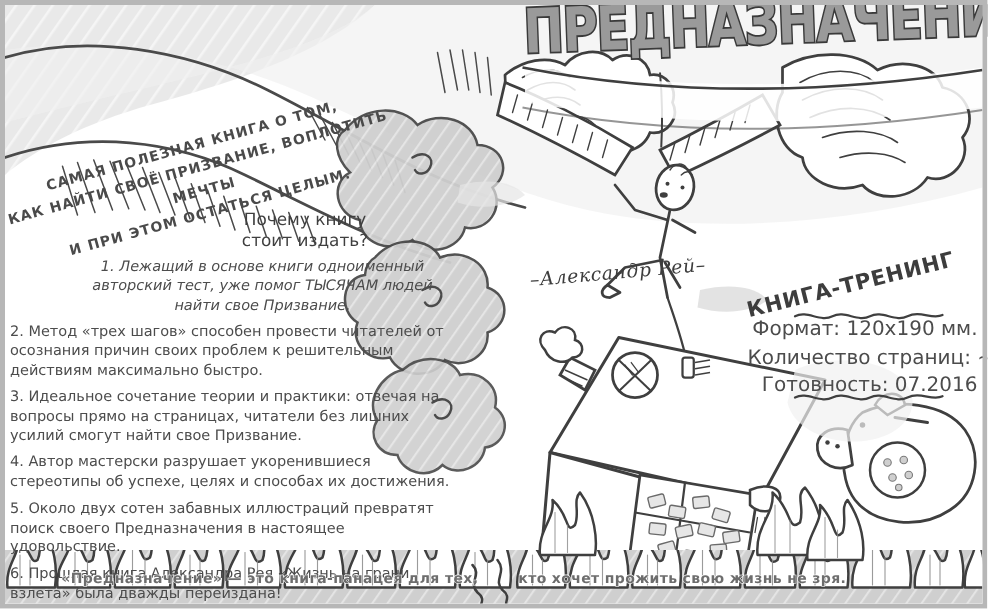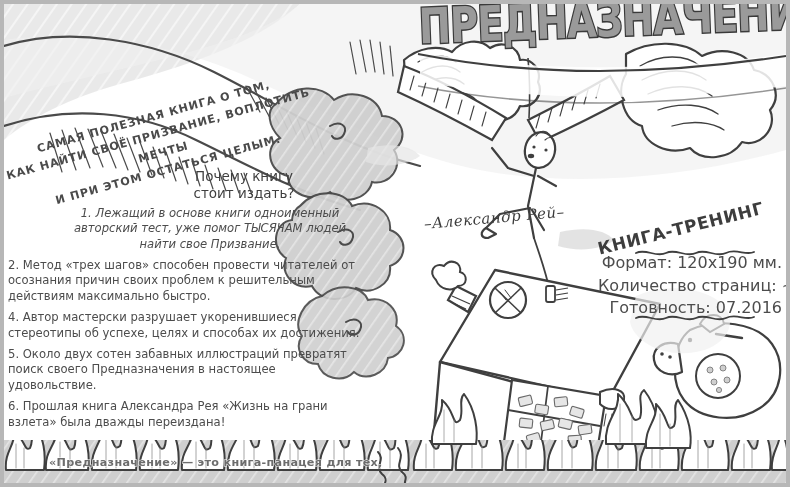--- a/index.html
+++ b/index.html
@@ -569,35 +569,37 @@
       <span class="l3">И ПРИ ЭТОМ ОСТАТЬСЯ ЦЕЛЫМ.</span>
     </div>
 
     <div class="reasons">
       <div class="reasons-heading">
         <span>Почему книгу</span><br>
         <span>стоит издать?</span>
       </div>
       <p class="reason r1">1. Лежащий в основе книги одноименный авторский тест, уже помог ТЫСЯЧАМ людей найти свое Призвание.</p>
       <p class="reason">2. Метод «трех шагов» способен провести читателей от осознания причин своих проблем к решительным действиям максимально быстро.</p>
+      <p class="reason">3. Идеальное сочетание теории и практики: отвечая на вопросы прямо на страницах, читатели без лишних усилий смогут найти свое Призвание.</p>
       <p class="reason">4. Автор мастерски разрушает укоренившиеся стереотипы об успехе, целях и способах их достижения.</p>
       <p class="reason">5. Около двух сотен забавных иллюстраций превратят поиск своего Предназначения в настоящее удовольствие.</p>
       <p class="reason">6. Прошлая книга Александра Рея «Жизнь на грани взлета» была дважды переиздана!</p>
     </div>
 
     <div class="signature">–Александр Рей–</div>
 
     <div class="kt-badge">КНИГА-ТРЕНИНГ</div>
 
     <div class="specs">
       <div class="spec-line">Формат: 120х190 мм.</div>
       <div class="spec-line">Количество страниц: ~270</div>
       <div class="spec-line">Готовность: 07.2016</div>
     </div>
 
     <div class="bottom-strip">
       <div class="bottom-text">
         <span>«Предназначение» — это книга-панацея для тех,</span>
+        <span>кто хочет прожить свою жизнь не зря.</span>
       </div>
     </div>
 
   <div class="frame-edge"></div>
 </div>
 
 </body></html>

